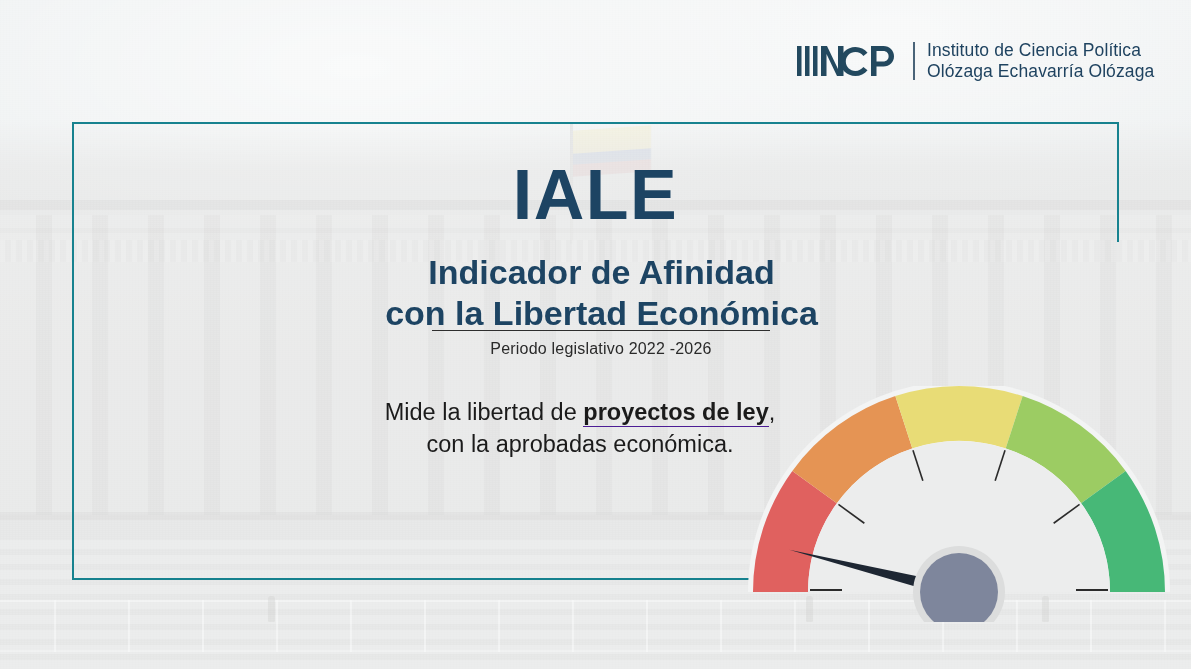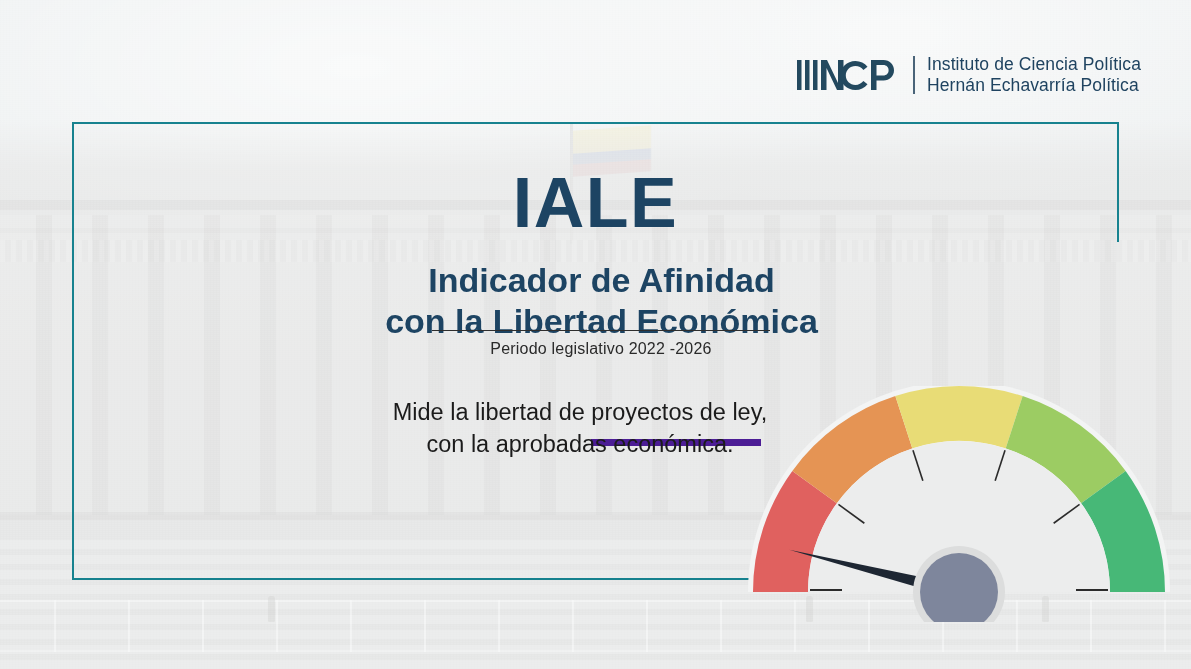--- a/index.html
+++ b/index.html
@@ -150,21 +150,20 @@
   }
 
   
   .logo-block {
     position: absolute;
     left: 797px;
     top: 40px;
     display: flex;
     align-items: center;
     gap: 12px;
-    margin-top: 14px;
   }
   .logo-mark {
     display: block;
   }
   .logo-divider {
     width: 2px;
     height: 38px;
     background: #2b4a63;
     opacity: 0.85;
   }
@@ -209,21 +208,21 @@
     left: 0; right: 0;
     top: 160px;
     text-align: center;
   }
   .title-main {
     color: #1d4463;
     font-size: 70px;
     font-weight: 700;
     letter-spacing: 1.5px;
     line-height: 1;
-    margin: 8px;
+    margin: 0;
   }
   .title-sub {
     color: #1d4463;
     font-size: 34px;
     font-weight: 700;
     line-height: 1.22;
     margin: 22px 0 0 0;
     padding-left: 12px;
   }
   .title-sub span { display: block; }
@@ -252,23 +251,23 @@
     position: absolute;
     left: 330px;
     top: 396px;
     width: 500px;
     text-align: center;
     color: #1b1b1b;
     font-size: 23.5px;
     line-height: 1.38;
   }
   .desc b {
-    font-weight: 400;
-    border-bottom: 7px solid #4c1d95;
-    padding-bottom: 14px;
+    font-weight: 700;
+    border-bottom: 1px solid #4c1d95;
+    padding-bottom: 1px;
   }
   .desc .ln { display: block; }
 
   
   .gauge {
     position: absolute;
     left: 748px;
     top: 386px;
     width: 422px;
     height: 236px;
@@ -305,21 +304,21 @@
         <rect x="8" y="3" width="4.5" height="30"></rect>
         <rect x="16" y="3" width="4.5" height="30"></rect>
         <polygon points="24,3 30,3 41,26 41,3 46.5,3 46.5,33 40,33 29.5,11 29.5,33 24,33"></polygon>
         <path d="M70.5,9.8 C67.6,6.2 63.3,4 58.4,4 C49.9,4 43.4,10.4 43.4,18.5 C43.4,26.6 49.9,33 58.4,33 C63.3,33 67.6,30.8 70.5,27.2 L66.4,24.0 C64.5,26.4 61.7,27.9 58.4,27.9 C53.0,27.9 48.8,23.7 48.8,18.5 C48.8,13.3 53.0,9.1 58.4,9.1 C61.7,9.1 64.5,10.6 66.4,13.0 Z"></path>
         <path d="M74,3 L74,33 L79.5,33 L79.5,23.5 L86.5,23.5 C92.6,23.5 97,19.2 97,13.25 C97,7.3 92.6,3 86.5,3 Z M79.5,8 L86.2,8 C89.5,8 91.6,10.1 91.6,13.25 C91.6,16.4 89.5,18.5 86.2,18.5 L79.5,18.5 Z"></path>
       </g>
     </svg>
     <div class="logo-divider"></div>
     <div class="logo-text">
       <span class="l1">Instituto de Ciencia Política</span>
-      <span class="l2">Hernán Echavarría Política</span>
+      <span class="l2">Olózaga Echavarría Olózaga</span>
     </div>
   </div>
 
   <div class="frame-top"></div>
   <div class="frame-left"></div>
   <div class="frame-right"></div>
   <div class="frame-bottom"></div>
 
   <div class="title-wrap">
     <h1 class="title-main">IALE</h1>

